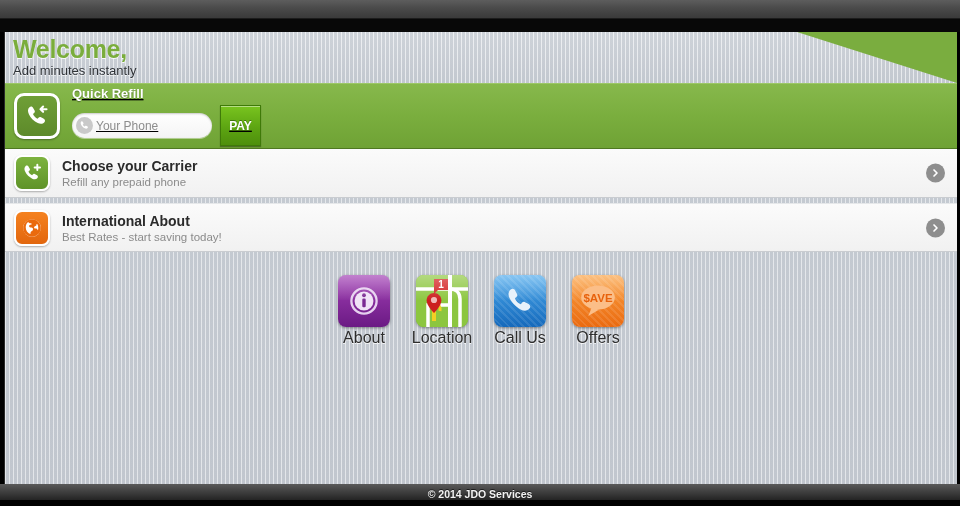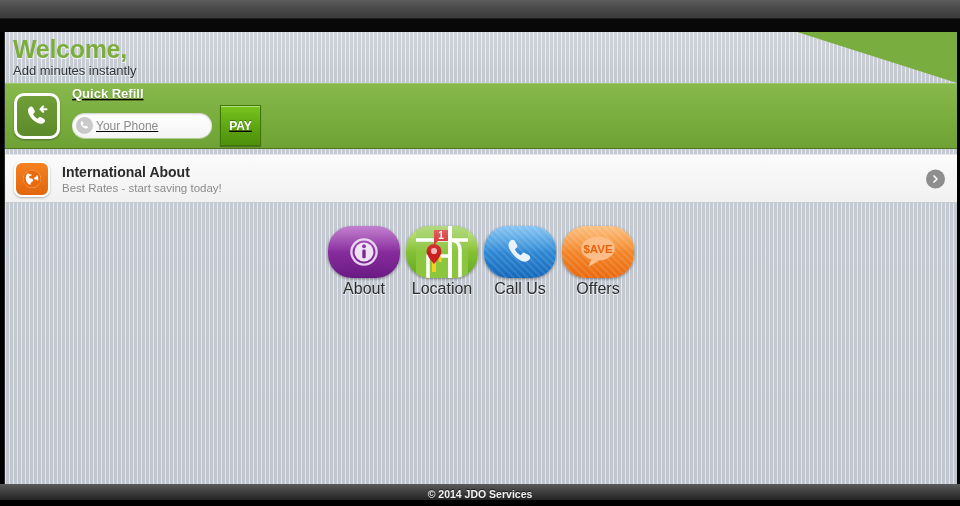--- a/index.html
+++ b/index.html
@@ -250,22 +250,22 @@
     gap: 22px;
   }
   .app-tile {
     width: 56px;
     display: flex;
     flex-direction: column;
     align-items: center;
     cursor: pointer;
   }
   .tile-img {
-    width: 72px; height: 52px;
-    border-radius: 24px;
+    width: 52px; height: 52px;
+    border-radius: 8px;
     position: relative;
     overflow: hidden;
     box-shadow: 0 1px 3px rgba(0,0,0,0.4);
     display: flex;
     align-items: center;
     justify-content: center;
   }
   .tile-img::after {
     content: "";
     position: absolute;
@@ -353,20 +353,37 @@
                 <path d="M5 3.5c1.4-1.2 2.9-.4 3.5 1l1.2 2.2c.5.9.3 1.7-.5 2.3l-1 .8c.7 1.9 2.4 3.6 4.3 4.4l.8-1c.6-.8 1.4-1 2.3-.5l2.2 1.2c1.4.7 2.2 2.1 1 3.5-1.5 1.7-3.7 1.9-6.1.8C9.4 16.7 6 13.3 4.4 9.7 3.3 7.3 3.5 5 5 3.5z" fill="#ffffff"></path>
               </svg>
             </span>
             <input class="phone-input" type="text" placeholder="Your Phone" style="">
           </div>
           <div class="pay-btn">PAY</div>
         </div>
       </div>
     </div>
 
+    <div class="menu-row">
+      <div class="row-icon green">
+        <svg width="22" height="22" viewBox="0 0 26 26">
+          <path d="M5.5 4.8c1.4-1.2 2.9-.4 3.6 1l1.2 2.3c.5.9.3 1.7-.5 2.3l-1 .8c.7 1.9 2.4 3.6 4.3 4.5l.8-1c.6-.8 1.4-1 2.3-.5l2.3 1.2c1.3.7 2.1 2.1 1 3.6-1.6 1.7-3.8 1.9-6.2.7-3.4-1.5-6.9-5-8.4-8.4C3.6 8.8 3.8 6.4 5.5 4.8z" fill="#ffffff"></path>
+          <path d="M19.3 3.2v6.4M16.1 6.4h6.4" stroke="#ffffff" stroke-width="2.3" stroke-linecap="round"></path>
+        </svg>
+      </div>
+      <div class="row-text">
+        <div class="row-title">Choose your Carrier</div>
+        <div class="row-sub">Refill any prepaid phone</div>
+      </div>
+      <div class="chevron">
+        <svg width="9" height="9" viewBox="0 0 12 12">
+          <path d="M4 2l4 4-4 4" stroke="#ffffff" stroke-width="2.2" fill="none" stroke-linecap="round" stroke-linejoin="round"></path>
+        </svg>
+      </div>
+    </div>
 
     <div class="menu-row second">
       <div class="row-icon orange">
         <svg width="24" height="24" viewBox="0 0 26 26">
           <circle cx="13" cy="13" r="9.5" fill="#ffffff"></circle>
           <path d="M13 3.5c-5.2 0-9.5 4.3-9.5 9.5s4.3 9.5 9.5 9.5 9.5-4.3 9.5-9.5S18.2 3.5 13 3.5zm-4 3.2c1 .4 1.4 1.4 2.4 1.2.7-.1 1.4.4 1.1 1.1-.3.8-1.6.5-2.3 1-.8.6-.2 1.8.5 2.3.9.6 2.3.3 3.1 1.1.6.6.3 1.7-.2 2.3-.6.7-1.8.9-2.1 1.8-.2.7.1 1.6-.4 2.1-2.9-1.2-4.9-4.1-4.9-7.4 0-2 .7-3.8 1.9-5.2l.9-.3zm9.7 2.1c.7 1.2 1.1 2.6 1.1 4.2 0 .9-.1 1.7-.4 2.5-.5-.5-.6-1.4-1.3-1.7-.8-.4-1.8.1-2.5-.4-.6-.4-.4-1.4.1-1.9.6-.5 1.6-.4 2-1.1.3-.5 0-1.2.3-1.7l.7.1z" fill="#ea6a0d"></path>
         </svg>
       </div>
       <div class="row-text">
         <div class="row-title">International About</div>

